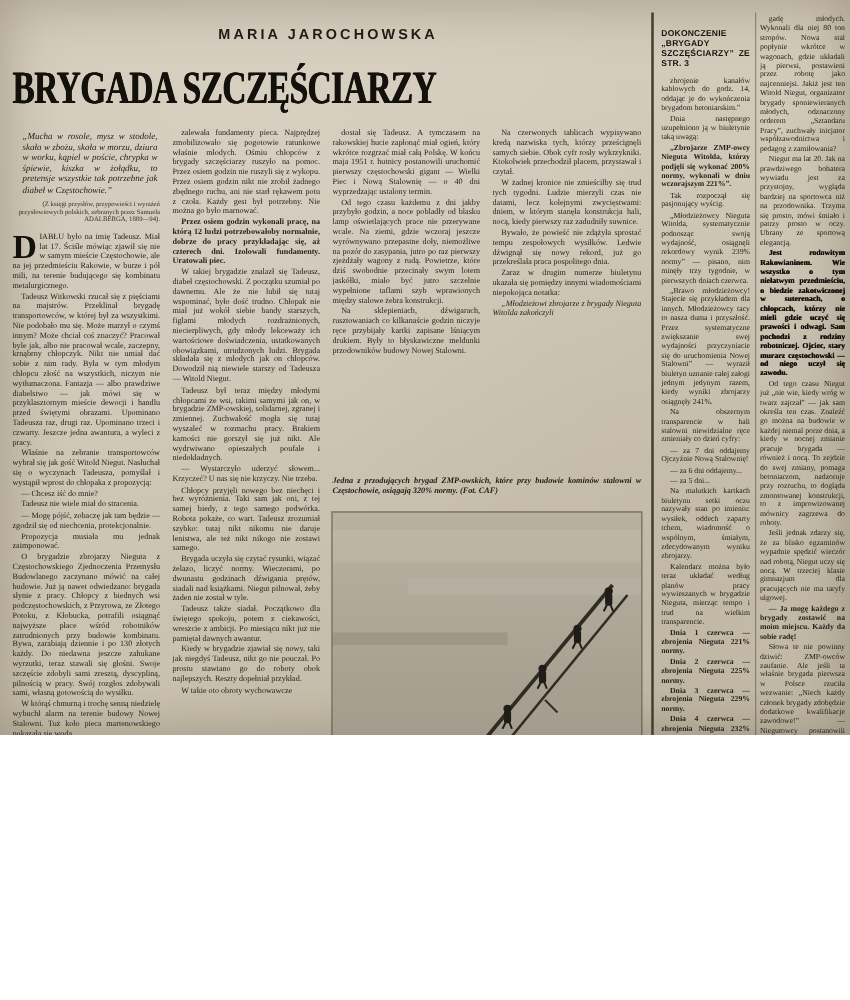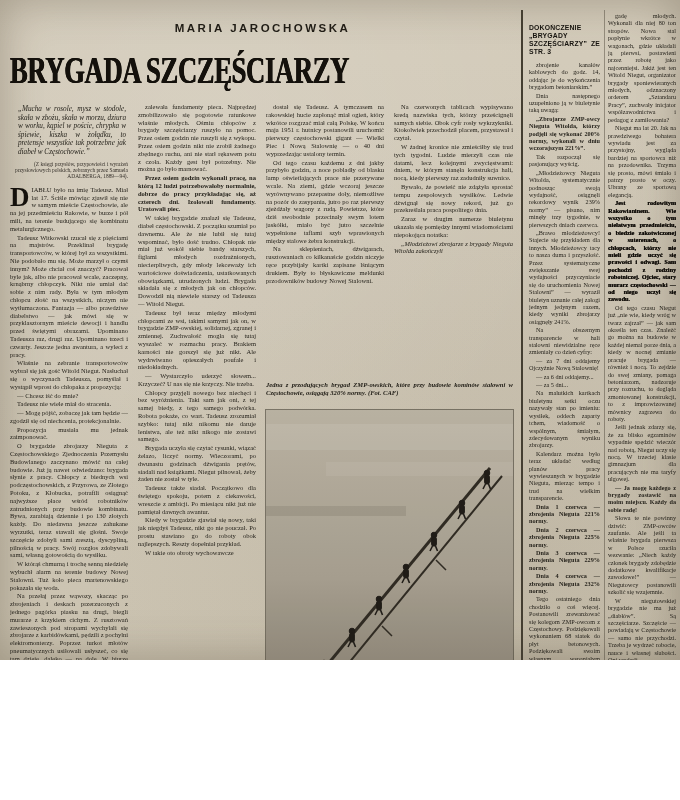--- a/index.html
+++ b/index.html
@@ -1,18 +1,18 @@
 <!DOCTYPE html>
 <html><head>
 <meta charset="utf-8">
 <style>
   html,body{margin:0;padding:0;}
   .page{
     position:relative;
-    width:680px;height:660px;
+    width:680px;height:588px;
     background:#d1c9b8;
     background-image:
       radial-gradient(ellipse at 30% 20%, rgba(255,255,255,0.10), rgba(0,0,0,0) 55%),
       radial-gradient(ellipse at 80% 85%, rgba(90,75,50,0.10), rgba(0,0,0,0) 60%),
       linear-gradient(180deg, #d4ccbb 0%, #cfc7b6 45%, #cbc3b1 100%);
     box-shadow: inset 0 0 46px rgba(70,58,36,0.35);
     overflow:hidden;
     font-family:"Liberation Serif", serif;
     color:#26231c;
   }

